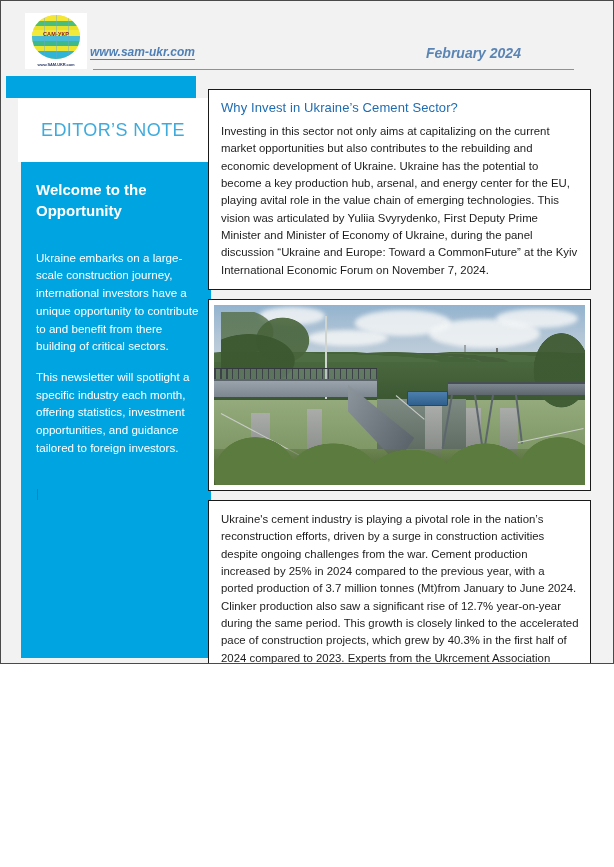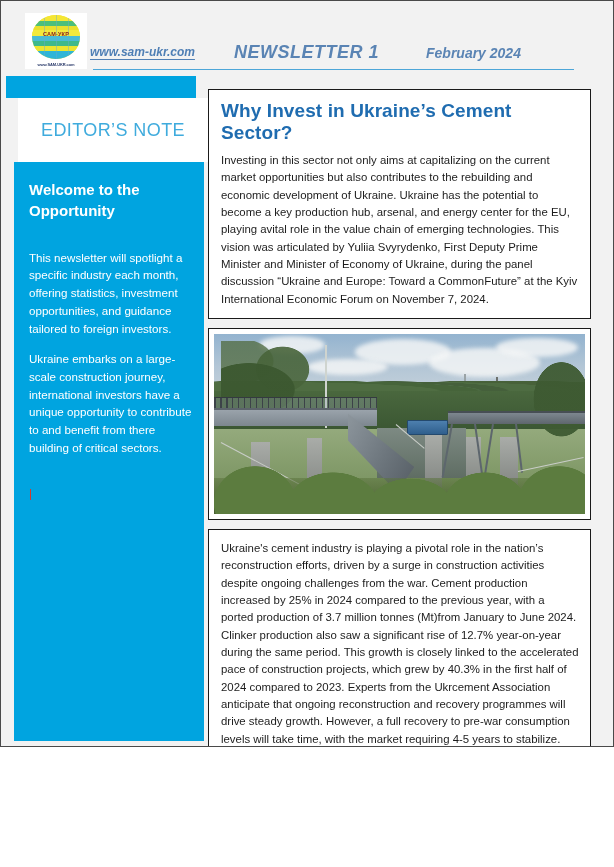--- a/index.html
+++ b/index.html
@@ -8,21 +8,21 @@
     width: 614px;
     height: 867px;
     overflow: hidden;
     background: #ffffff;
     font-family: "Liberation Sans", sans-serif;
   }
 
   .page {
     position: relative;
     width: 614px;
-    height: 747px;
+    height: 664px;
     background: #f2f2f2;
     border: 1px solid #4a4a4a;
     overflow: hidden;
   }
 
   
   .header {
     position: absolute;
     left: 0; top: 0;
     width: 614px;
@@ -136,21 +136,21 @@
     align-items: center;
     justify-content: center;
   }
   .sb-note-title {
     font-size: 18px;
     color: #3fabdd;
     letter-spacing: 0.4px;
   }
   .sb-body {
     position: absolute;
-    left: 8px; top: 86px;
+    left: 15px; top: 86px;
     width: 190px;
     bottom: 0;
     background: #00a4e0;
     padding: 17px 12px 0 15px;
     color: #ffffff;
   }
   .sb-heading {
     font-size: 15px;
     font-weight: bold;
     line-height: 1.42;
@@ -180,22 +180,22 @@
 
   .card {
     border: 1px solid #1a1a1a;
     background: #ffffff;
     margin-bottom: 9px;
   }
 
   .card-intro { padding: 10px 11px 10px 12px; }
 
   .card-title {
-    font-size: 19px;
-    font-weight: bold;
+    font-size: 13px;
+    font-weight: normal;
     color: #1f6cb0;
     margin-bottom: 8px;
     letter-spacing: 0.1px;
   }
 
   .card-text {
     font-size: 11.4px;
     line-height: 1.52;
     color: #1c1c1c;
     text-align: left;
@@ -393,38 +393,37 @@
         <div class="logo-grid-v" style="left:12px;top:0;width:1px;height:100%"></div>
         <div class="logo-grid-v" style="left:24px;top:0;width:1px;height:100%"></div>
         <div class="logo-grid-v" style="left:36px;top:0;width:1px;height:100%"></div>
         <div class="logo-text">САМ-УКР</div>
       </div>
       <div class="logo-url">www.SAM-UKR.com</div>
     </div>
 
     <a class="site-url" href="#">www.sam-ukr.com</a>
 
-    <div class="newsletter-title">NEWSLETTER  1</div>
 
     <div class="issue-date">February 2024</div>
 
     <div class="header-rule"></div>
   </div>
 
   <div class="sidebar">
     <div class="sb-top-band"></div>
 
     <div class="sb-note-band">
       <div class="sb-note-title">EDITOR’S NOTE</div>
     </div>
 
     <div class="sb-body">
       <div class="sb-heading">Welcome to the Opportunity</div>
+      <p class="sb-para"> Ukraine embarks on a large-scale construction journey, international investors have a unique opportunity to contribute to and benefit from there building of critical sectors.</p>
       <p class="sb-para">This newsletter will spotlight a specific industry each month, offering statistics, investment opportunities, and guidance tailored to foreign investors.</p>
-      <p class="sb-para"> Ukraine embarks on a large-scale construction journey, international investors have a unique opportunity to contribute to and benefit from there building of critical sectors.</p>
       <p class="sb-para gap-before"><span class="caret"></span></p>
     </div>
   </div>
 
   <div class="main">
 
     <div class="card card-intro">
       <div class="card-title">Why Invest in Ukraine’s Cement Sector?</div>
       <div class="card-text">Investing in this sector not only aims at capitalizing on the current market opportunities but also contributes to the rebuilding and economic development of Ukraine. Ukraine has the potential to become a key production hub, arsenal, and energy center for the EU, playing avital role in the value chain of emerging technologies. This vision was articulated by Yuliia Svyrydenko, First Deputy Prime Minister and Minister of Economy of Ukraine, during the panel discussion “Ukraine and Europe: Toward a CommonFuture” at the Kyiv International Economic Forum on November 7, 2024.</div>
     </div>

